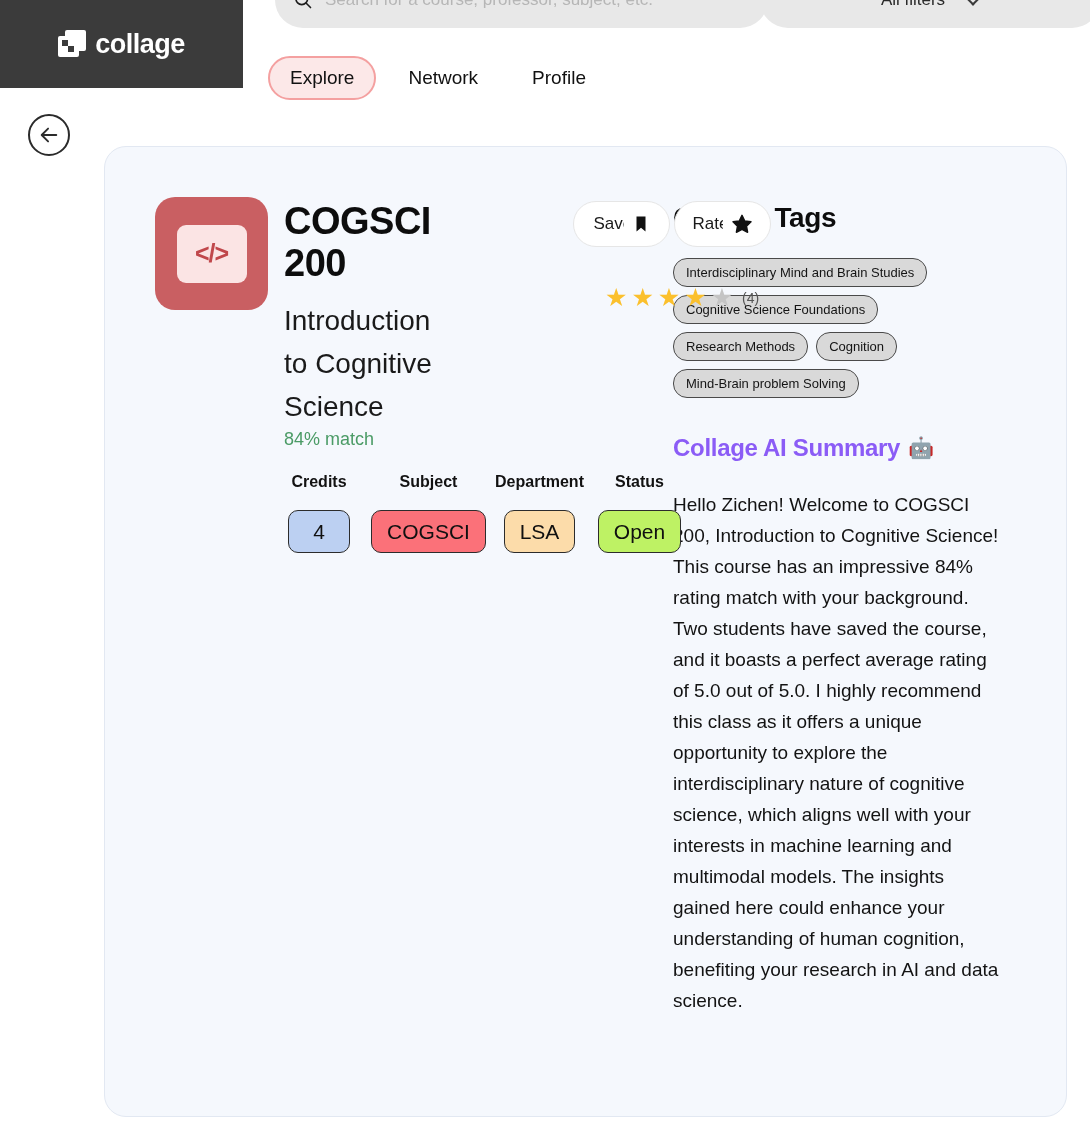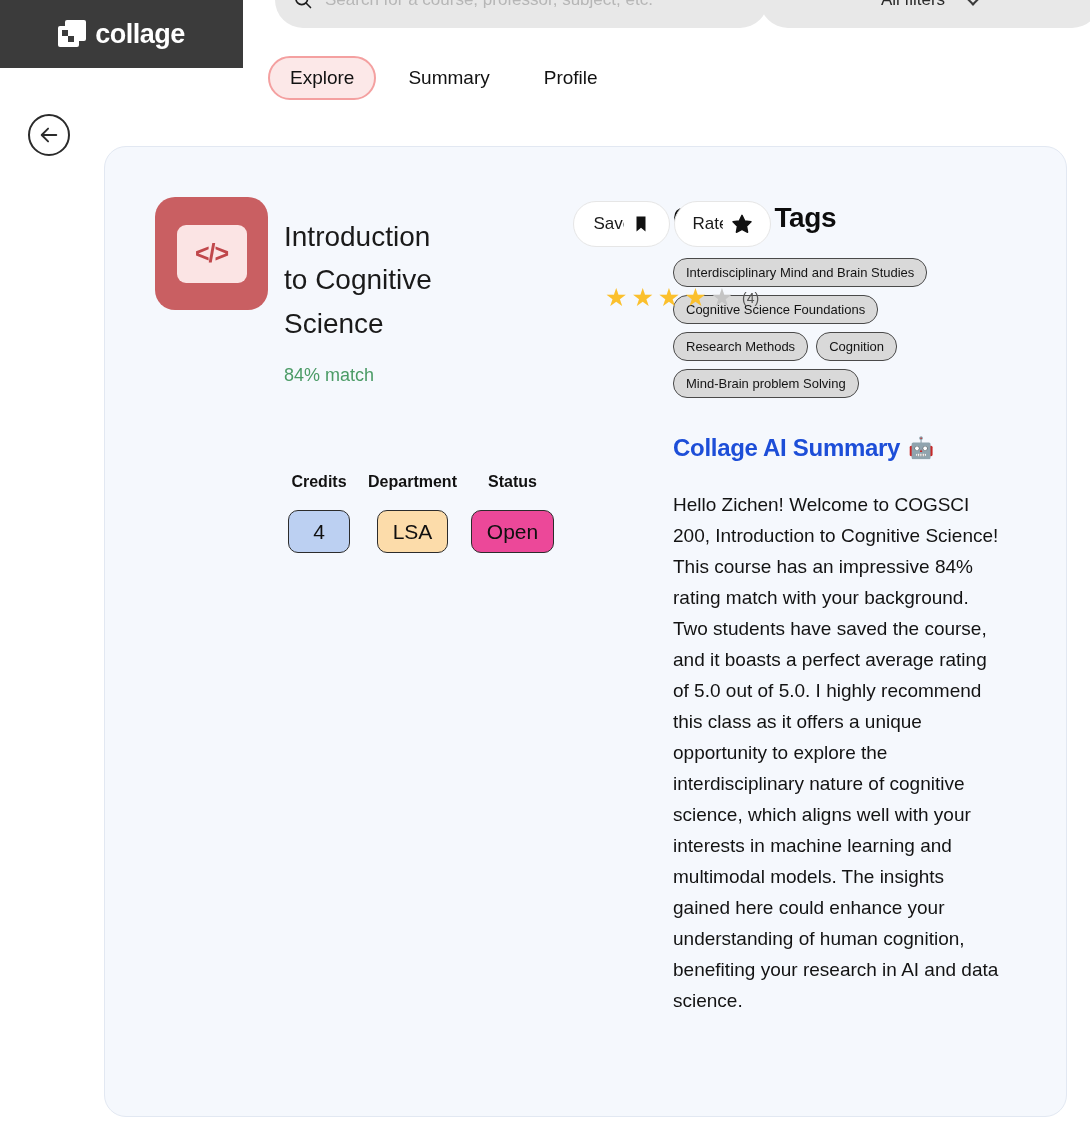--- a/index.html
+++ b/index.html
@@ -16,21 +16,21 @@
     position: relative;
     width: 1090px;
     height: 1146px;
     background: #ffffff;
   }
 
   
   .logo-panel {
     position: absolute;
     left: 0; top: 0;
-    width: 243px; height: 68px;
+    width: 243px; height: 88px;
     background: #3b3b3b;
     display: flex;
     align-items: center;
     justify-content: center;
     gap: 9px;
   }
   .logo-mark {
     width: 28px; height: 28px;
     position: relative;
     flex: none;
@@ -204,21 +204,21 @@
     line-height: 1.1;
     letter-spacing: -0.5px;
   }
   .course-name {
     margin-top: 14px;
     font-size: 28px;
     color: #1a1a1a;
     line-height: 1.55;
   }
   .match-text {
-    margin-top: 20px;
+    margin-top: 0;
     font-size: 18px;
     color: #4b9b66;
   }
 
   
   .actions {
     position: absolute;
     left: 468px; top: 54px;
     display: flex;
     gap: 4px;
@@ -282,21 +282,21 @@
     border-radius: 10px;
     display: flex;
     align-items: center;
     justify-content: center;
     font-size: 21px;
     color: #101010;
   }
   .s-credits  { width: 62px; background: #bcd0f2; }
   .s-subject  { background: #fb7179; }
   .s-dept     { background: #fcdcaa; }
-  .s-status   { background: #ec4899; }
+  .s-status   { background: #bef264; }
 
   .stat-credits   { margin-left: 0;   width: 92px; }
   .stat-subject   { margin-left: 0;   width: 127px; }
   .stat-dept      { margin-left: 0;   width: 95px; }
   .stat-status    { margin-left: 0;   width: 105px; }
 
   
   .section-title {
     font-size: 28px;
     font-weight: 700;
@@ -318,21 +318,21 @@
     font-size: 13px;
     color: #141414;
     white-space: nowrap;
     cursor: pointer;
   }
 
   .summary-title {
     margin-top: 36px;
     font-size: 24px;
     font-weight: 700;
-    color: #1d4ed8;
+    color: #8b5cf6;
     letter-spacing: -0.3px;
     display: flex;
     align-items: center;
     gap: 8px;
   }
   .summary-emoji { font-size: 21px; }
   .summary-body {
     margin-top: 28px;
     font-size: 19px;
     line-height: 1.63;
@@ -363,40 +363,41 @@
     <input class="search-input" type="text" placeholder="Search for a course, professor, subject, etc." style="">
   </div>
 
   <div class="filters-pill">
     <span class="filters-label">All filters</span>
     <span class="chev"></span>
   </div>
 
   <div class="nav">
     <div class="nav-item active">Explore</div>
-    <div class="nav-item">Summary</div>
+    <div class="nav-item">Network</div>
     <div class="nav-item">Profile</div>
   </div>
 
   <div class="back-btn">
     <svg width="22" height="22" viewBox="0 0 24 24" fill="none">
       <line x1="20" y1="12" x2="5" y2="12" stroke="#2b2b2b" stroke-width="2" stroke-linecap="round"></line>
       <polyline points="11,5 4,12 11,19" stroke="#2b2b2b" stroke-width="2" fill="none" stroke-linecap="round" stroke-linejoin="round"></polyline>
     </svg>
   </div>
 
   <div class="course-card">
 
     <div class="card-left">
 
       <div class="head-row">
         <div class="course-icon">
           <div class="inner">&lt;/&gt;</div>
         </div>
         <div class="title-block">
+          <div class="course-code">COGSCI 200</div>
           <div class="course-name">Introduction to Cognitive Science</div>
           <div class="match-text">84% match</div>
         </div>
       </div>
 
       <div class="actions">
         <div class="act-btn">
           <span class="act-label">Save</span>
           <svg width="18" height="20" viewBox="0 0 24 24">
             <path d="M6 2h12v20l-6-5-6 5z" fill="#111111"></path>
@@ -417,20 +418,24 @@
         <span class="star">★</span>
         <span class="star off">★</span>
         <span class="rating-count">(4)</span>
       </div>
 
       <div class="stats">
         <div class="stat stat-credits">
           <div class="stat-label">Credits</div>
           <div class="stat-pill s-credits">4</div>
         </div>
+        <div class="stat stat-subject">
+          <div class="stat-label">Subject</div>
+          <div class="stat-pill s-subject">COGSCI</div>
+        </div>
         <div class="stat stat-dept">
           <div class="stat-label">Department</div>
           <div class="stat-pill s-dept">LSA</div>
         </div>
         <div class="stat stat-status">
           <div class="stat-label">Status</div>
           <div class="stat-pill s-status">Open</div>
         </div>
       </div>
 

